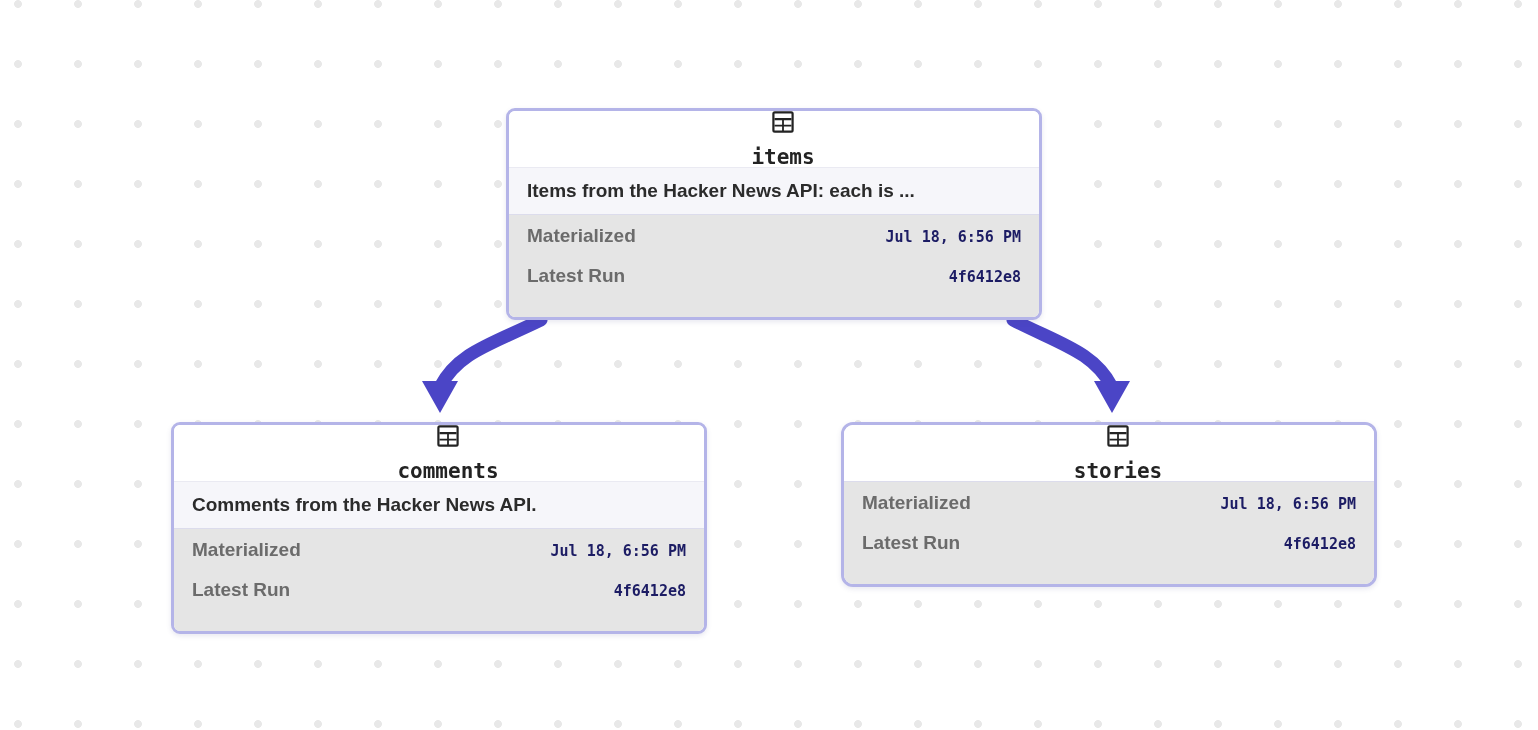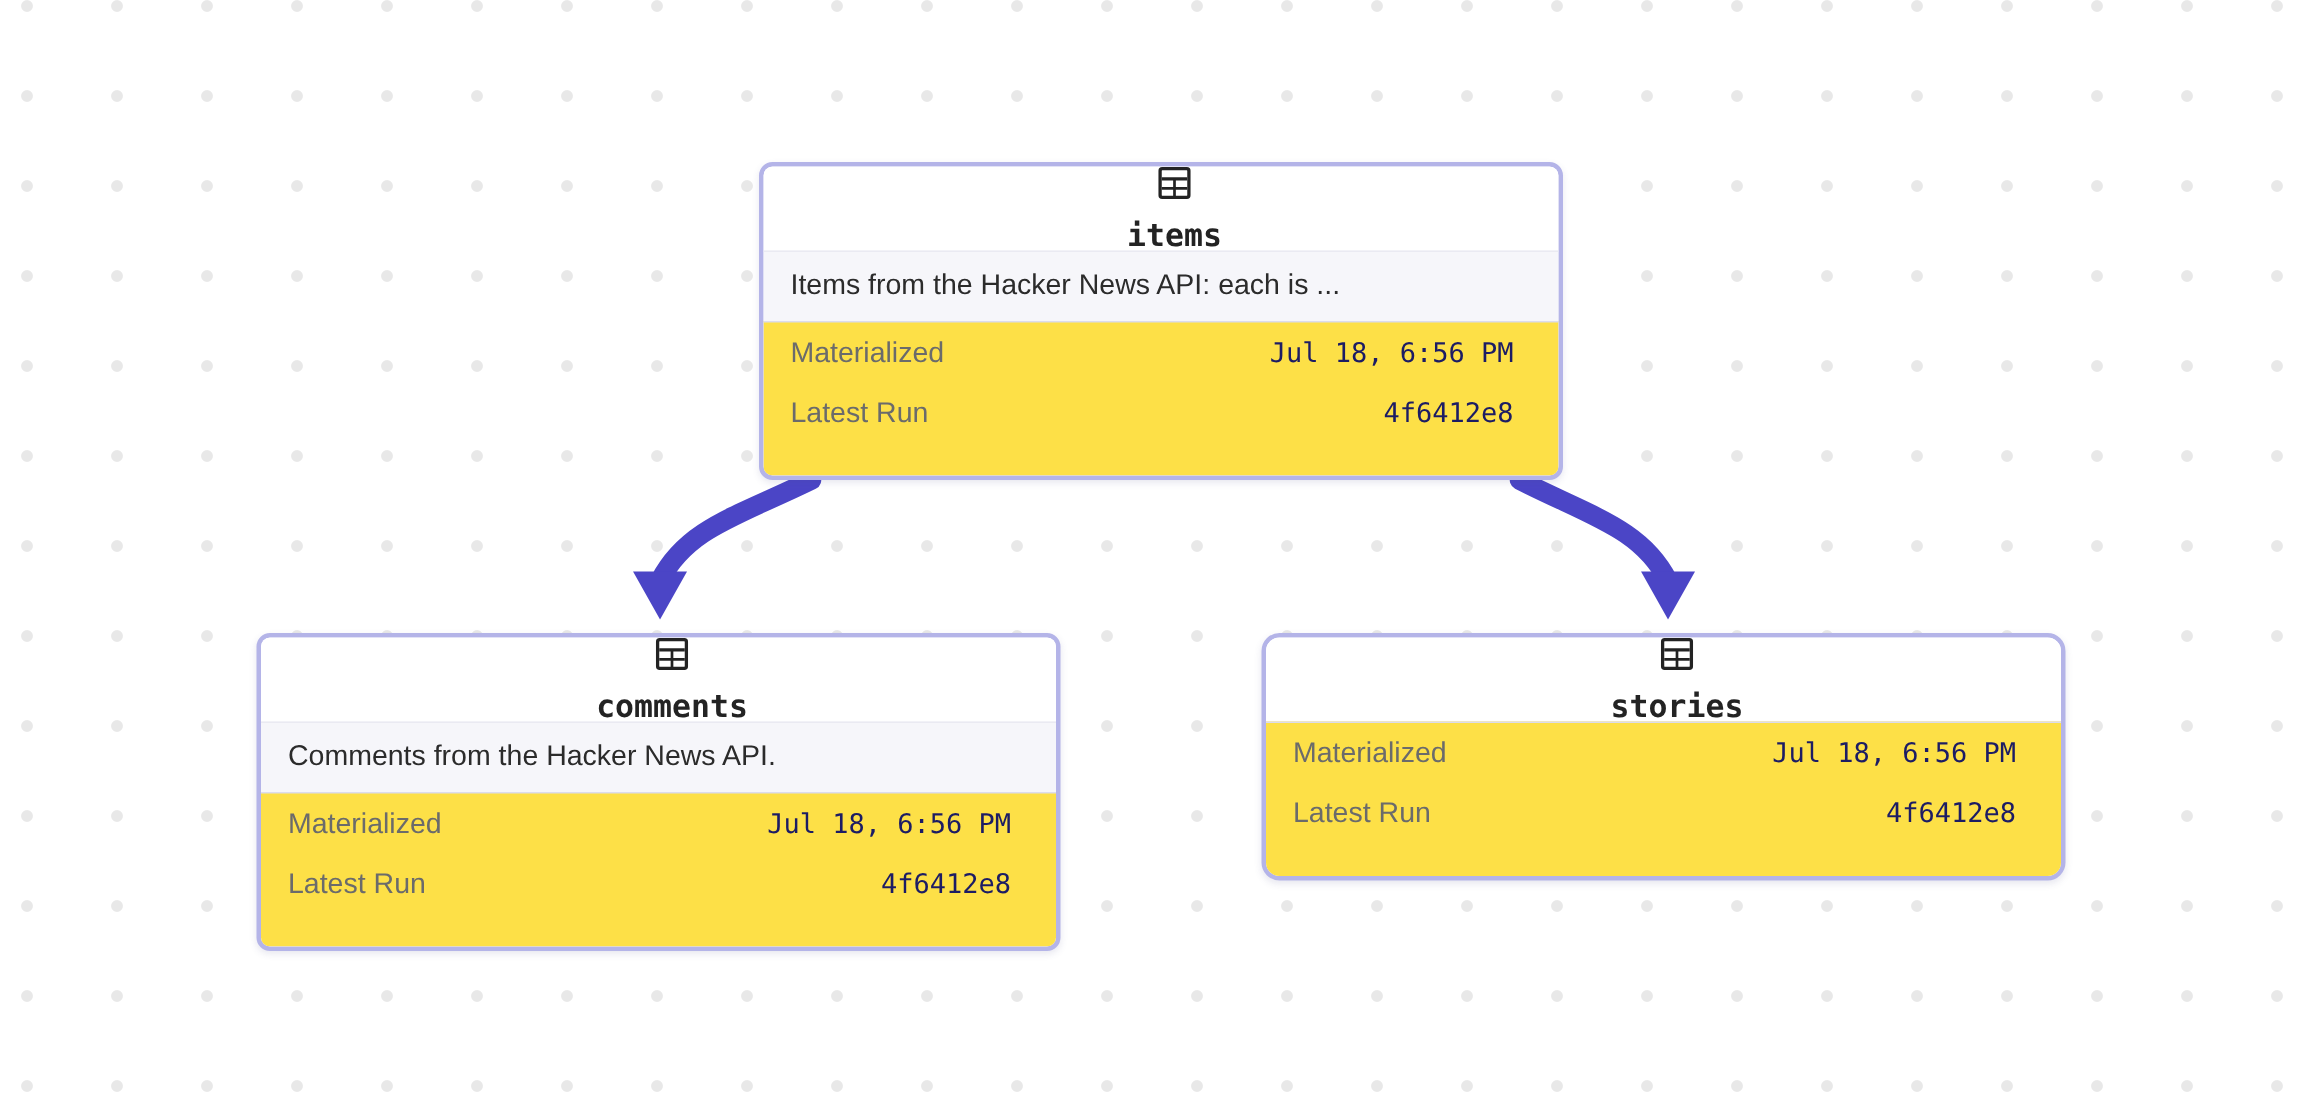--- a/index.html
+++ b/index.html
@@ -79,44 +79,46 @@
     background: #f6f6fa;
     border-top: 1px solid #eaeaf2;
     height: 47px;
     display: flex;
     align-items: center;
     padding: 0 10px 0 18px;
     font-size: 19px;
     color: #2b2b2b;
     white-space: nowrap;
     overflow: hidden;
+    font-weight: bold;
   }
 
   .node-footer {
-    background: #fde047;
+    background: #e5e5e5;
     border-top: 1px solid #dcdcec;
-    padding: 10px 30px 12px 18px;
+    padding: 10px 18px 12px 18px;
+    font-weight: bold;
   }
 
   .meta-row {
     display: flex;
     align-items: baseline;
     justify-content: space-between;
     height: 40px;
   }
 
   .meta-label {
     font-size: 19px;
     color: #6b6b6b;
     white-space: nowrap;
   }
 
   .meta-value {
     font-family: "DejaVu Sans Mono", "Liberation Mono", monospace;
-    font-size: 18px;
+    font-size: 15px;
     color: #1c1c64;
     white-space: nowrap;
   }
 
   
   #node-items    { left: 506px; top: 108px; }
   #node-comments { left: 171px; top: 422px; }
   #node-stories  { left: 841px; top: 422px; border-radius: 12px; }
 </style>
 </head>

